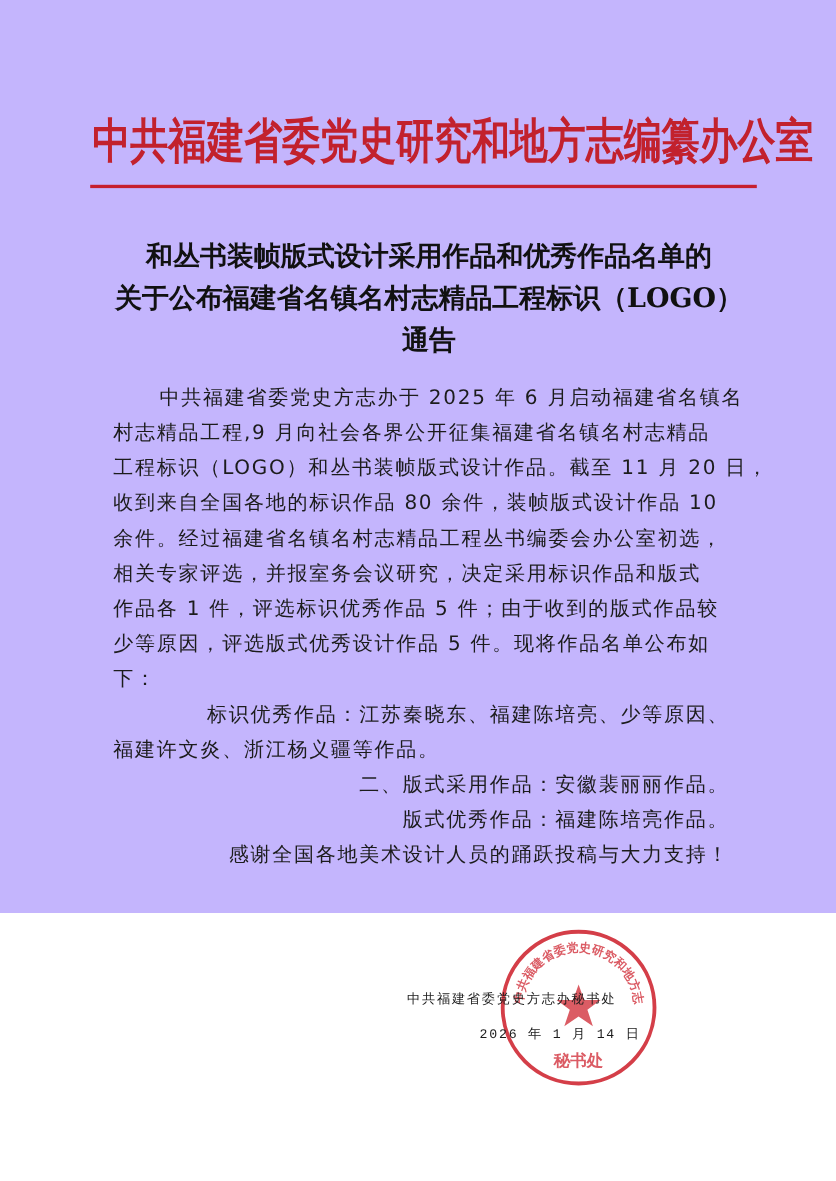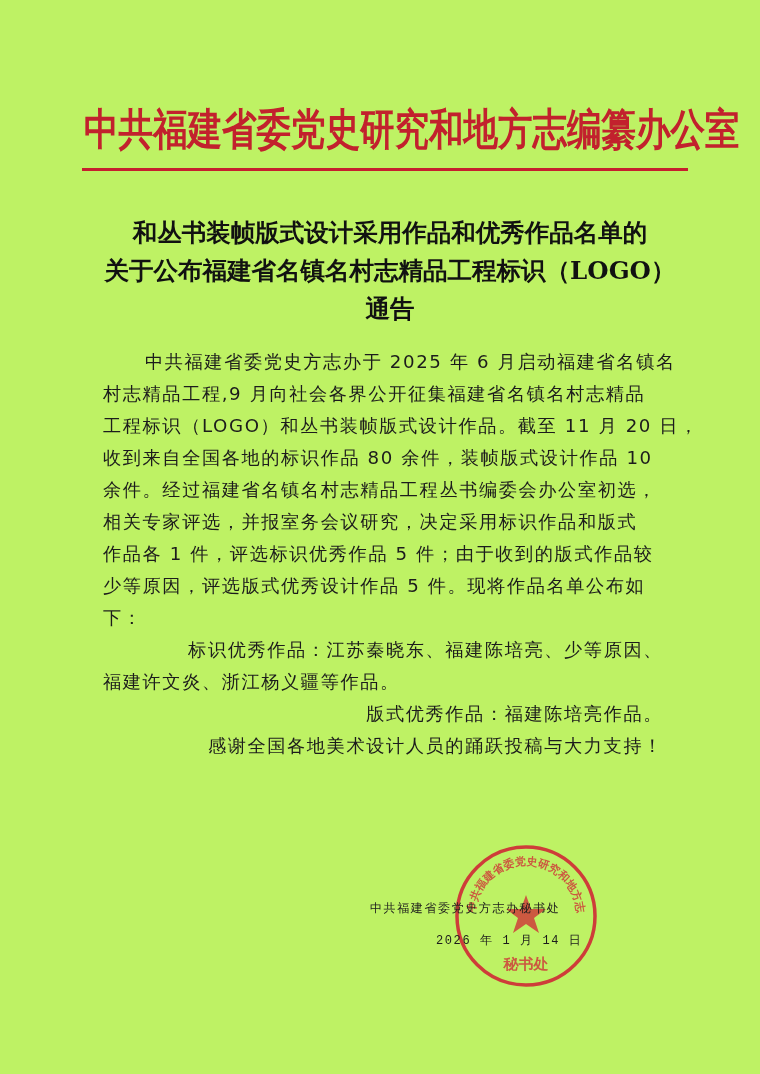--- a/index.html
+++ b/index.html
@@ -11,22 +11,22 @@
     width: 760px;
     height: 1074px;
     position: relative;
     overflow: hidden;
     font-family: "DejaVu Serif", "Liberation Serif", serif;
     color: #1a1a1a;
   }
   .page {
     position: absolute;
     left: 0; top: 0;
-    width: 760px; height: 1074px;
-    background: #bef264;
+    width: 760px; height: 830px;
+    background: #c4b5fd;
   }
   .org-header {
     position: absolute;
     left: 84px;
     top: 101px;
     width: 596px;
     height: 56px;
     text-align: center;
     color: #c2212d;
     font-family: "DejaVu Sans", "Liberation Sans", sans-serif;
@@ -126,20 +126,21 @@
     <span class="line">村志精品工程,9 月向社会各界公开征集福建省名镇名村志精品</span>
     <span class="line">工程标识（LOGO）和丛书装帧版式设计作品。截至 11 月 20 日，</span>
     <span class="line">收到来自全国各地的标识作品 80 余件，装帧版式设计作品 10</span>
     <span class="line">余件。经过福建省名镇名村志精品工程丛书编委会办公室初选，</span>
     <span class="line">相关专家评选，并报室务会议研究，决定采用标识作品和版式</span>
     <span class="line">作品各 1 件，评选标识优秀作品 5 件；由于收到的版式作品较</span>
     <span class="line">少等原因，评选版式优秀设计作品 5 件。现将作品名单公布如</span>
     <span class="line">下：</span>
     <span class="line indent">标识优秀作品：江苏秦晓东、福建陈培亮、少等原因、</span>
     <span class="line">福建许文炎、浙江杨义疆等作品。</span>
+    <span class="line indent">二、版式采用作品：安徽裴丽丽作品。</span>
     <span class="line indent">版式优秀作品：福建陈培亮作品。</span>
     <span class="line indent">感谢全国各地美术设计人员的踊跃投稿与大力支持！</span>
   </div>
 
   <svg class="seal" viewBox="0 0 146 146" xmlns="http://www.w3.org/2000/svg">
     <defs>
       <path id="sealArc" d="M 22 73 A 51 51 0 1 1 124 73" fill="none"></path>
     </defs>
     <circle cx="73" cy="73" r="69" fill="none" stroke="#d02a35" stroke-width="3.5"></circle>
     <text font-family="DejaVu Sans, sans-serif" font-size="11" font-weight="bold" fill="#d02a35" opacity="0.85">

